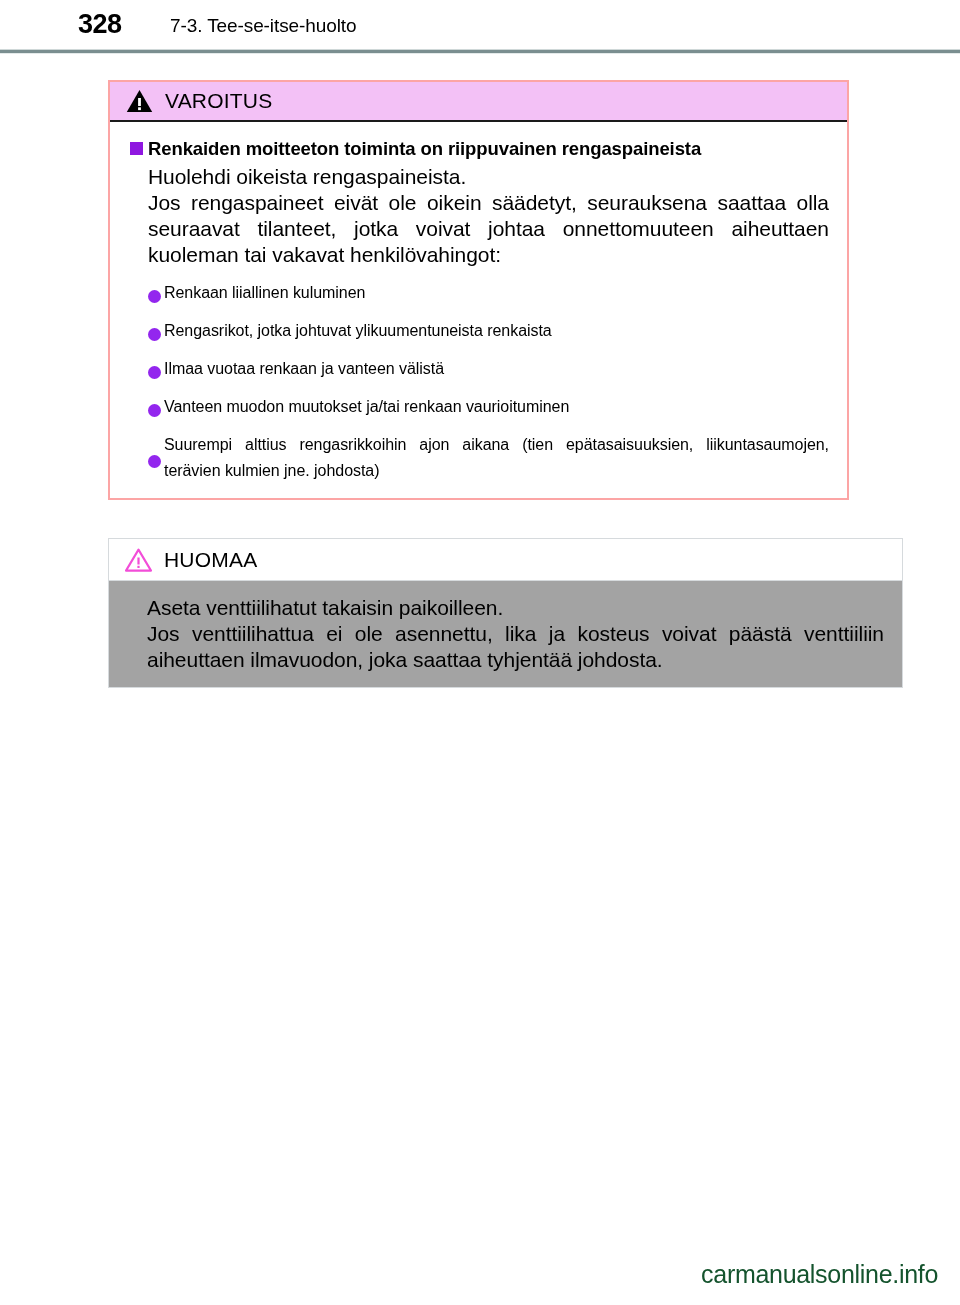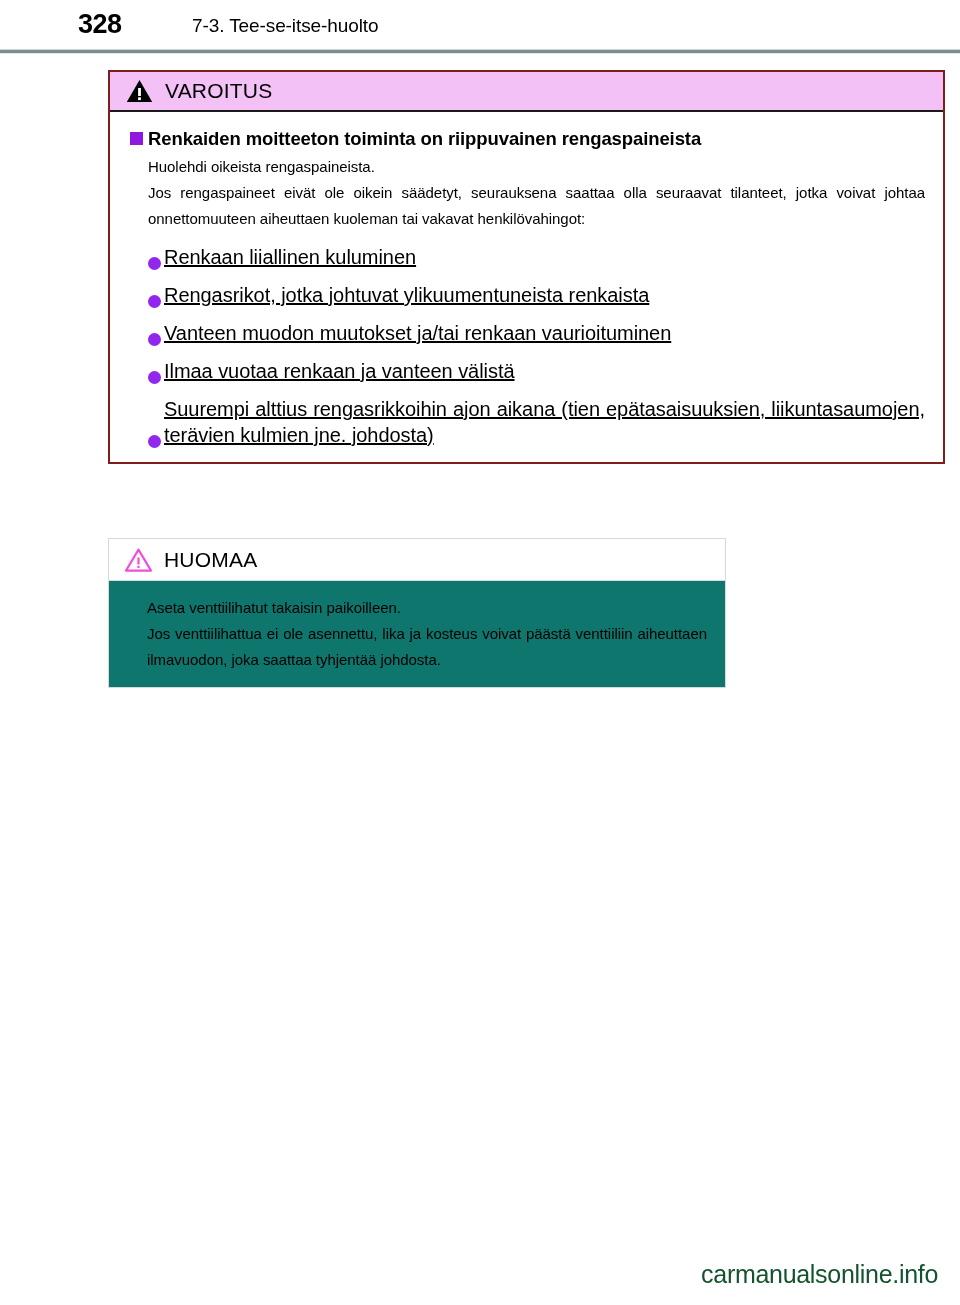--- a/index.html
+++ b/index.html
@@ -28,21 +28,21 @@
     position: absolute;
     left: 78px;
     top: 7px;
     font-size: 27px;
     font-weight: bold;
     letter-spacing: -0.5px;
     line-height: 34px;
   }
   .section-title {
     position: absolute;
-    left: 192px;
+    left: 170px;
     top: 12px;
     font-size: 19px;
     font-weight: normal;
     line-height: 28px;
     letter-spacing: -0.1px;
   }
   .header-rule {
     position: absolute;
     left: 0;
     top: 49px;
@@ -80,37 +80,37 @@
     white-space: nowrap;
   }
   .callout-body {
     box-sizing: border-box;
     padding: 14px 18px 14px 20px;
   }
 
   
   #warning-callout {
     left: 108px;
-    top: 70px;
-    width: 837px;
-    border: 2px solid #7f1d1d;
+    top: 80px;
+    width: 741px;
+    border: 2px solid #fca5a5;
     background: #ffffff;
   }
   #warning-callout .callout-head {
     background: #f3c1f6;
     border-bottom: 2px solid #1a1a1a;
   }
 
   
   #notice-callout {
     left: 108px;
     top: 538px;
-    width: 618px;
+    width: 795px;
     border: 1px solid #d6dadd;
-    background: #0f766e;
+    background: #a3a3a3;
   }
   #notice-callout .callout-head {
     background: #ffffff;
     border-bottom: 1px solid #d6dadd;
     height: 42px;
   }
 
   
   .sq-heading {
     display: flex;
@@ -127,44 +127,43 @@
     background: #8f17e0;
     flex: 0 0 auto;
     margin-top: 6px;
     margin-right: 5px;
   }
   .sq-heading .sq-text {
     letter-spacing: -0.1px;
   }
 
   .para {
-    font-size: 15px;
+    font-size: 21px;
     line-height: 26px;
     margin: 0;
     padding-left: 18px;
     letter-spacing: -0.05px;
   }
   .para.justify {
     text-align: justify;
     text-justify: inter-word;
   }
 
   .dot-list {
     list-style: none;
     margin: 12px 0 0 0;
     padding: 0 0 0 18px;
   }
   .dot-list li {
     display: flex;
-    align-items: flex-end;
-    font-size: 20px;
+    align-items: center;
+    font-size: 16px;
     line-height: 26px;
     margin-bottom: 12px;
     letter-spacing: -0.05px;
-    text-decoration: underline;
   }
   .dot-list li:last-child {
     margin-bottom: 0;
   }
   .dot-bullet {
     width: 13px;
     height: 13px;
     border-radius: 50%;
     background: #9326ee;
     flex: 0 0 auto;
@@ -224,25 +223,25 @@
       <li>
         <span class="dot-bullet"></span>
         <span class="dot-text">Renkaan liiallinen kuluminen</span>
       </li>
       <li>
         <span class="dot-bullet"></span>
         <span class="dot-text">Rengasrikot, jotka johtuvat ylikuumentuneista renkaista</span>
       </li>
       <li>
         <span class="dot-bullet"></span>
+        <span class="dot-text">Ilmaa vuotaa renkaan ja vanteen välistä</span>
+      </li>
+      <li>
+        <span class="dot-bullet"></span>
         <span class="dot-text">Vanteen muodon muutokset ja/tai renkaan vaurioituminen</span>
-      </li>
-      <li>
-        <span class="dot-bullet"></span>
-        <span class="dot-text">Ilmaa vuotaa renkaan ja vanteen välistä</span>
       </li>
       <li>
         <span class="dot-bullet"></span>
         <span class="dot-text justified">Suurempi alttius rengasrikkoihin ajon aikana (tien epätasaisuuksien, liikuntasaumojen, terävien kulmien jne. johdosta)</span>
       </li>
     </ul>
 
   </div>
 </div>
 

